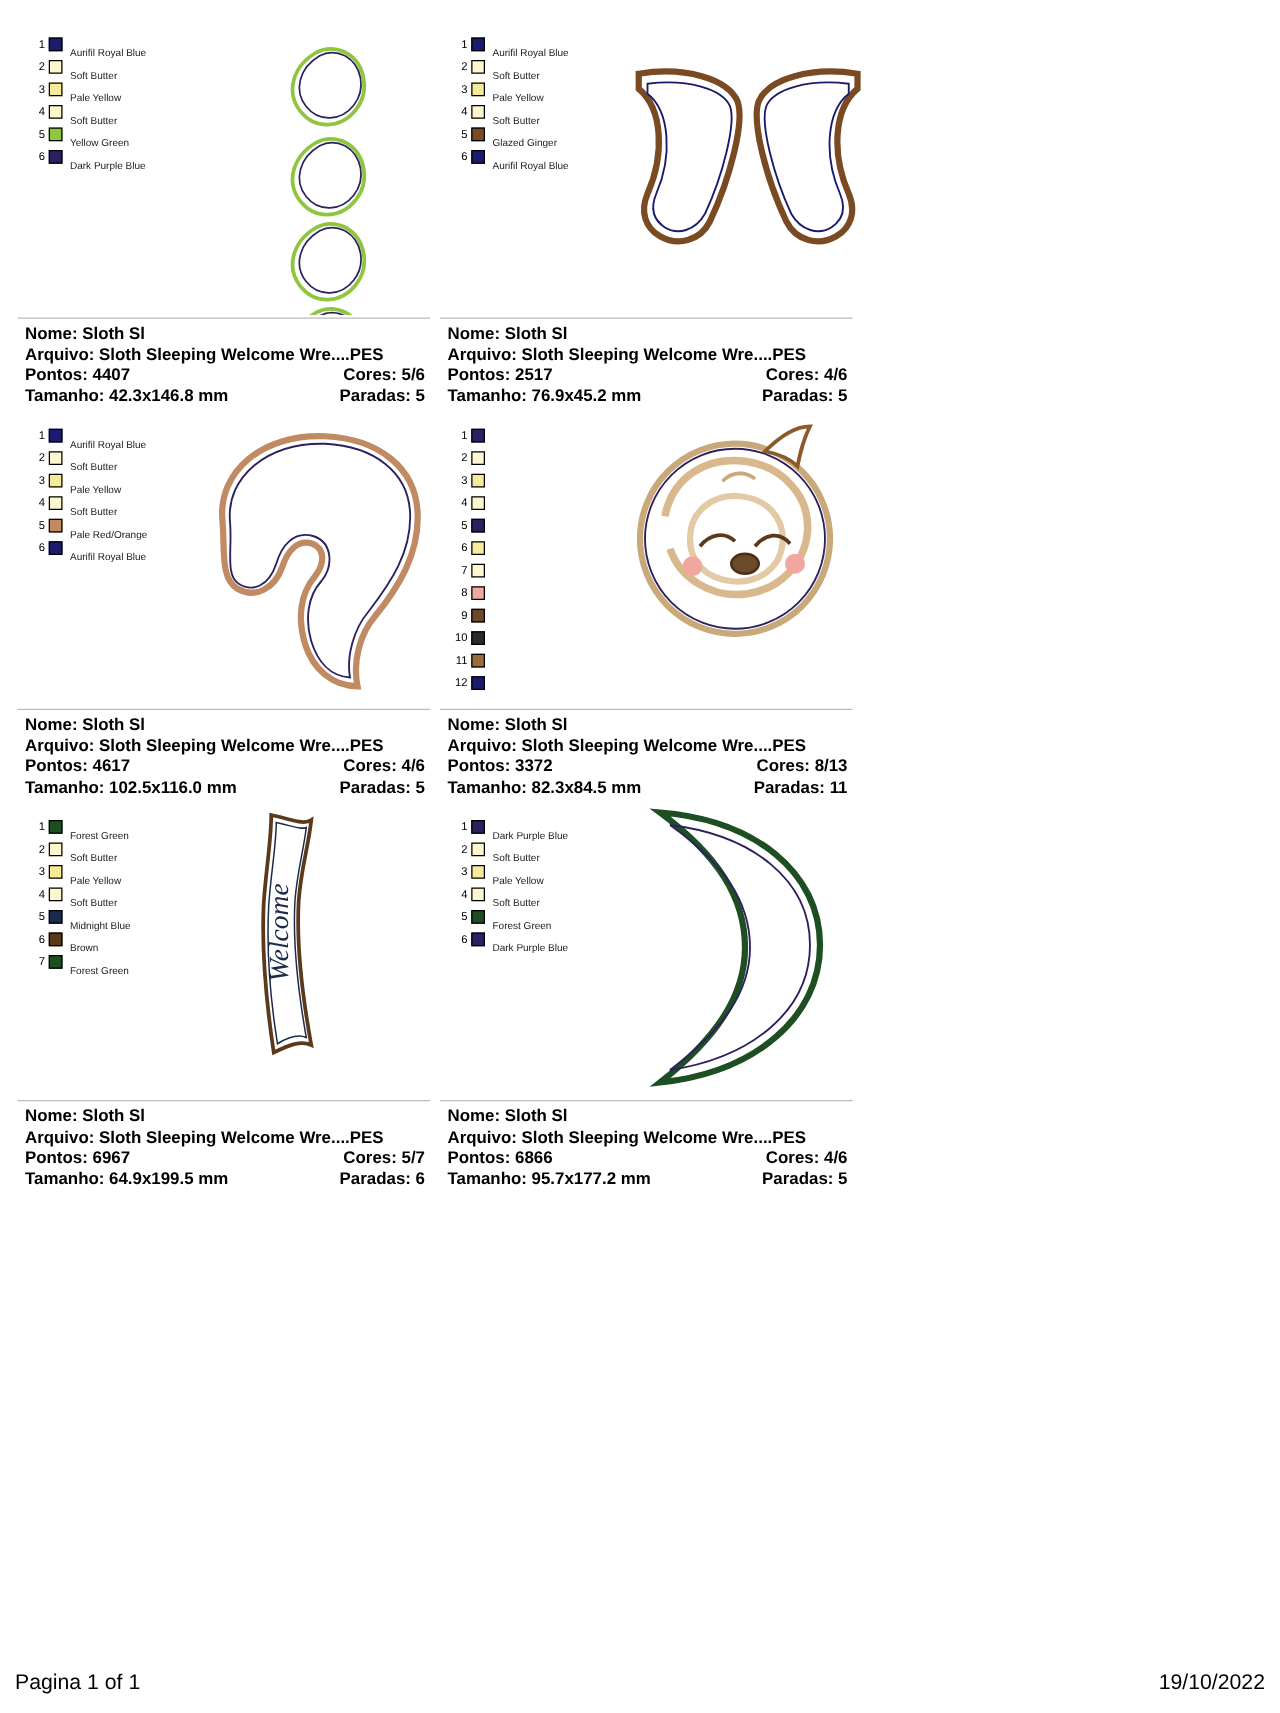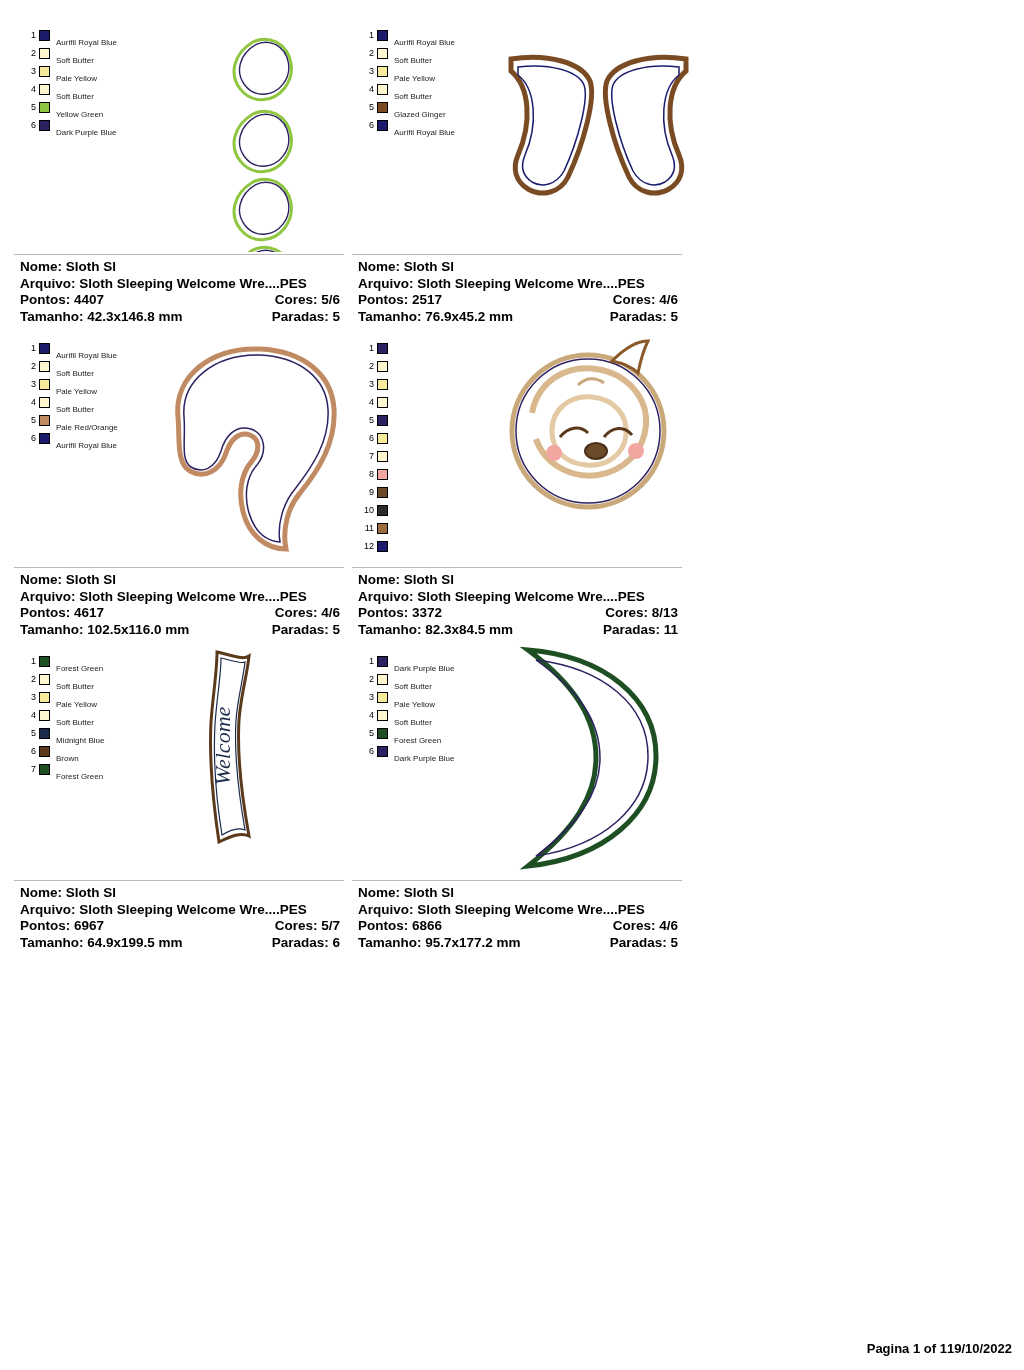--- a/index.html
+++ b/index.html
@@ -96,28 +96,27 @@
   }
   .info .line span.l { text-align: left; }
   .info .line span.r { text-align: right; }
   .info .single { display: block; }
 
   .footer {
     position: absolute;
     left: 0;
     bottom: 14px;
     width: 1024px;
-    font-size: 13px;
+    font-size: 17px;
     color: #000;
     padding: 0 12px;
     box-sizing: border-box;
     display: flex;
-    justify-content: flex-end;
+    justify-content: space-between;
     align-items: baseline;
-    font-weight: bold;
   }
   .footer .center { flex: 1; text-align: center; }
   .footer .right { text-align: right; }
   .footer .left { text-align: left; }
 </style>
 </head>
 <body>
 
 <div class="page">
   <div class="grid" id="grid">

